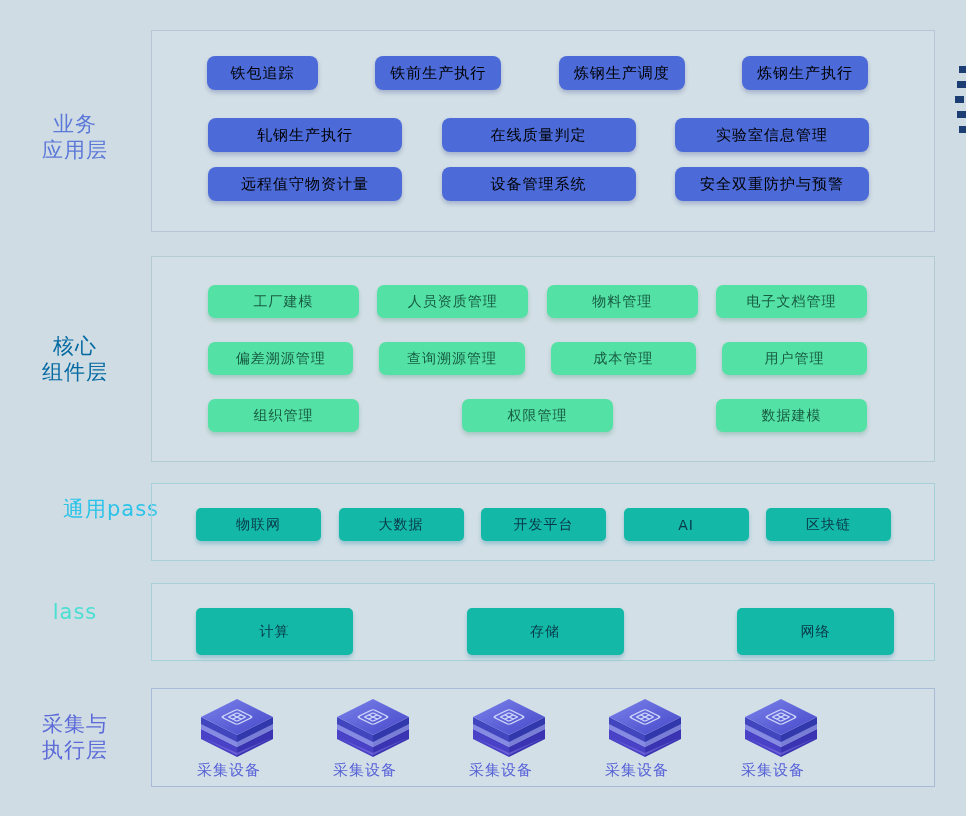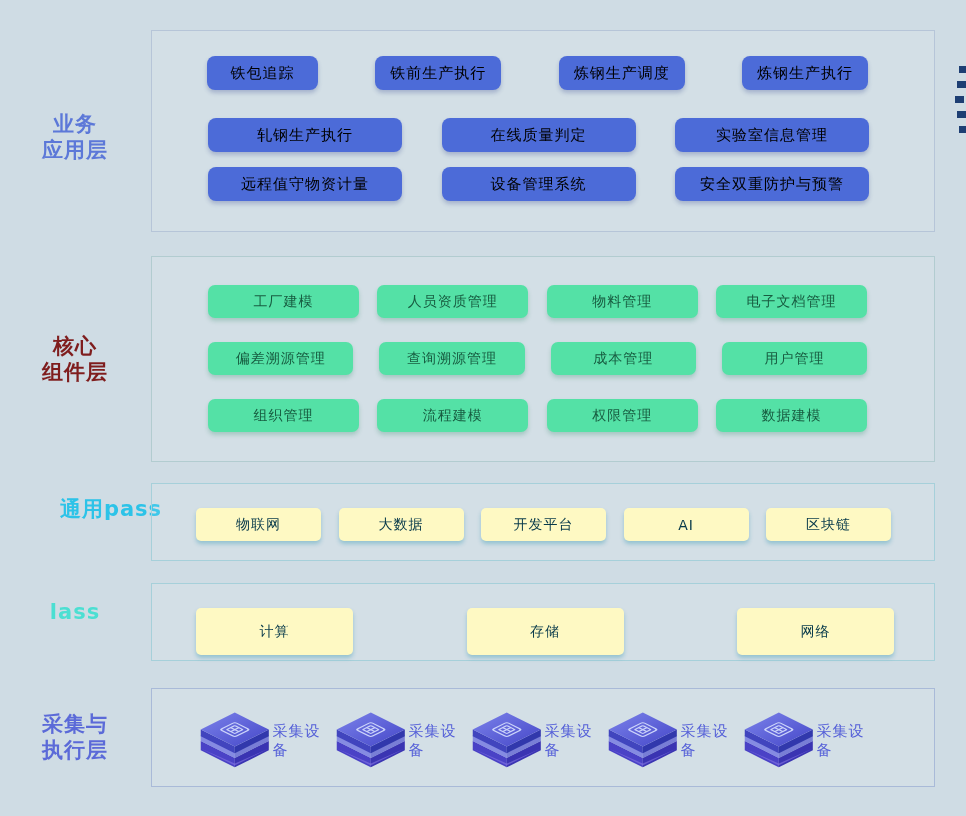--- a/index.html
+++ b/index.html
@@ -16,21 +16,21 @@
   }
   #panel-business{top:30px;height:202px;}
   #panel-core{top:256px;height:206px;border-color:#b2ccd0;}
   #panel-paas{top:483px;height:78px;border-color:#a6d0da;}
   #panel-iaas{top:583px;height:78px;border-color:#a6d0da;}
   #panel-devices{top:688px;height:99px;border-color:#a9bad8;}
 
   
   .layer-label{
     position:absolute;left:0;width:150px;text-align:center;
-    font-size:21px;line-height:26px;letter-spacing:1px;font-weight:bold;
+    font-size:21px;line-height:26px;letter-spacing:1px;
   }
   #label-business{top:111px;color:#5c78d8;}
   #label-core{top:333px;color:#3ecb90;}
   #label-paas{top:496px;color:#2cc3e8;margin-left:36px;}
   #label-iaas{top:599px;color:#4bdfd2;}
   #label-devices{top:711px;color:#5b6ad8;}
 
   
   .row{position:absolute;display:flex;justify-content:space-between;}
   .btn{
@@ -39,21 +39,21 @@
   }
   .btn-blue{
     background:#4c6bd8;border-radius:8px;color:#000000;font-size:15px;
     box-shadow:0 3px 4px rgba(50,70,140,.28);
   }
   .btn-green{
     background:#54e1a6;border-radius:7px;color:#175c40;font-size:14px;
     box-shadow:0 3px 4px rgba(30,130,90,.25);
   }
   .btn-cyan{
-    background:#fef9c3;border-radius:5px;color:#07394a;font-size:14px;
+    background:#14b8a6;border-radius:5px;color:#07394a;font-size:14px;
     box-shadow:0 3px 4px rgba(0,130,160,.30);
   }
   
   #biz-r1{top:25px;left:55px;right:66px;height:34px;}
   #biz-r1 .btn{width:126px;height:34px;}
   #biz-r1 .btn:first-child{width:111px;}
   #biz-r2{top:87px;left:56px;right:65px;height:34px;}
   #biz-r3{top:136px;left:56px;right:65px;height:34px;}
   #biz-r2 .btn,#biz-r3 .btn{width:194px;height:34px;}
   
@@ -61,34 +61,34 @@
   #core-r1{top:28px;} #core-r2{top:85px;gap:26px;} #core-r3{top:142px;}
   .core-row .btn{width:151px;height:33px;}
   
   #paas-r{top:24px;left:44px;right:43px;height:33px;}
   #paas-r .btn{width:125px;height:33px;}
   
   #iaas-r{top:24px;left:44px;right:40px;height:33px;}
   #iaas-r .btn{width:157px;height:47px;}
   
   #devices-r{top:8px;left:45px;height:84px;justify-content:flex-start;}
-  .device{width:136px;display:flex;align-items:center;}
+  .device{width:136px;display:flex;flex-direction:column;align-items:flex-start;}
   .device-label{margin-top:4px;font-size:15px;color:#5560d8;letter-spacing:1px;font-weight:500;}
 
   
   .dash{position:absolute;width:9px;height:7px;background:#1d3e73;}
 </style>
 </head>
 <body style="background: rgb(207, 220, 228);">
 
 <div class="layer-label" id="label-business" style="color: rgb(92, 120, 216);">
   <div>业务</div>
   <div>应用层</div>
 </div>
-<div class="layer-label" id="label-core" style="color: #7f1d1d;">
+<div class="layer-label" id="label-core" style="color: #0369a1;">
   <div>核心</div>
   <div>组件层</div>
 </div>
 <div class="layer-label" id="label-paas" style="color: rgb(44, 195, 232);">通用pass</div>
 <div class="layer-label" id="label-iaas" style="color: rgb(75, 223, 210);">lass</div>
 <div class="layer-label" id="label-devices" style="color: rgb(91, 106, 216);">
   <div>采集与</div>
   <div>执行层</div>
 </div>
 
@@ -119,21 +119,20 @@
       <div class="btn btn-green">电子文档管理</div>
     </div>
   <div class="row core-row" id="core-r2">
       <div class="btn btn-green">偏差溯源管理</div>
       <div class="btn btn-green">查询溯源管理</div>
       <div class="btn btn-green">成本管理</div>
       <div class="btn btn-green">用户管理</div>
     </div>
   <div class="row core-row" id="core-r3">
       <div class="btn btn-green">组织管理</div>
-      <div class="btn btn-green">流程建模</div>
       <div class="btn btn-green">权限管理</div>
       <div class="btn btn-green">数据建模</div>
     </div>
 </div>
 
 <div class="panel" id="panel-paas">
   <div class="row" id="paas-r">
       <div class="btn btn-cyan">物联网</div>
       <div class="btn btn-cyan">大数据</div>
       <div class="btn btn-cyan">开发平台</div>

